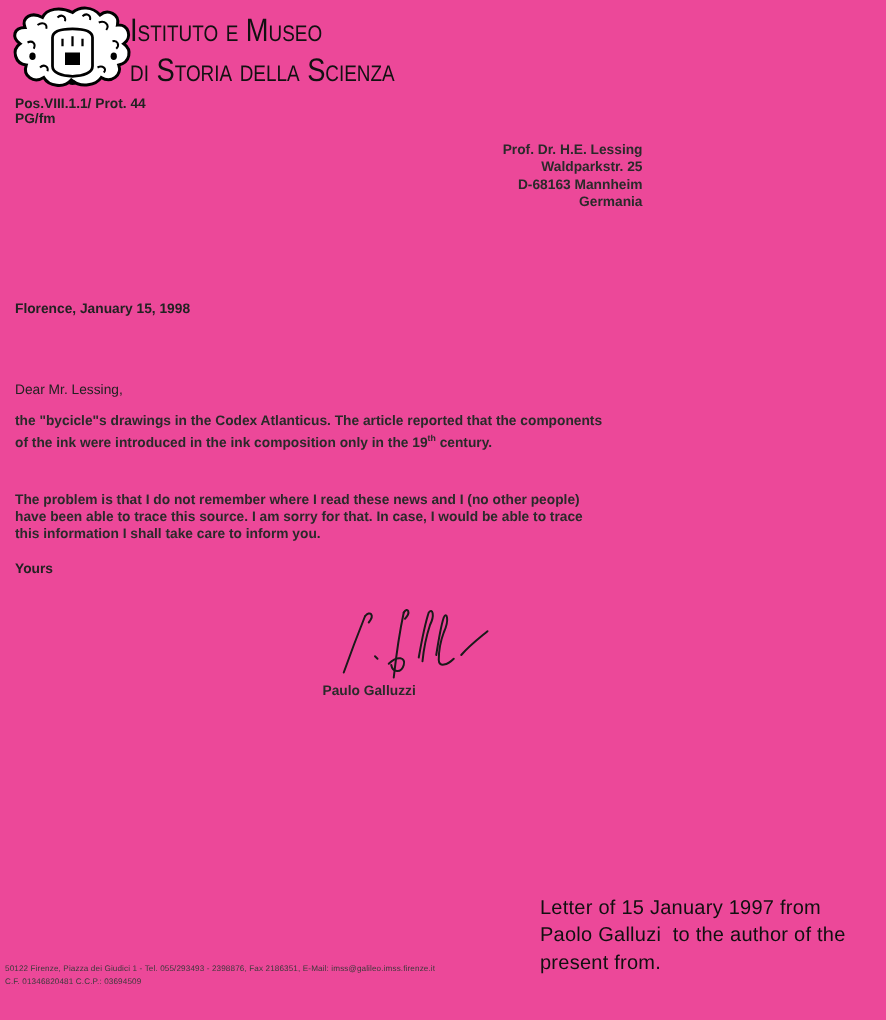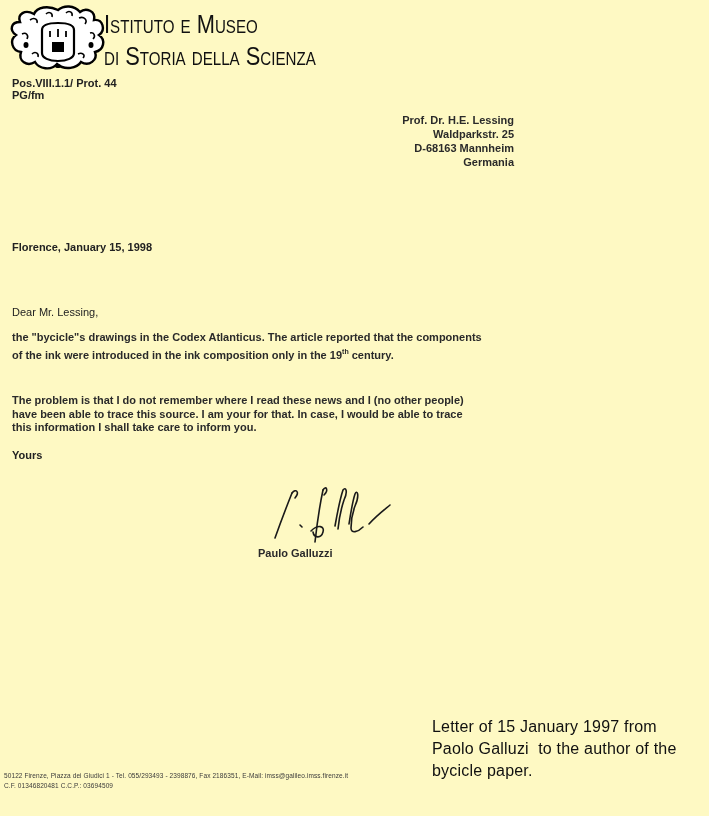--- a/index.html
+++ b/index.html
@@ -1,17 +1,17 @@
 <!DOCTYPE html>
 <html><head>
 <meta charset="utf-8">
 <style>
   html,body{margin:0;padding:0;background:#f3f3f3;}
   .page{
-    position:relative;width:709px;height:816px;background:#fef9c3;
+    position:relative;width:709px;height:816px;background:#ec4899;
     font-family:"Liberation Sans",sans-serif;color:#1a1a1a;overflow:hidden;
   }
   
   .logo{position:absolute;left:8px;top:4px;width:100px;height:68px;}
   .masthead{
     position:absolute;left:104px;top:8px;
     font-variant:small-caps;font-size:26px;line-height:32px;
     color:#111;letter-spacing:0px;transform:scaleX(0.84);transform-origin:left top;
     white-space:nowrap;
   }
@@ -81,21 +81,21 @@
 
   <div class="salutation">Dear Mr. Lessing,</div>
 
   <div class="para para1">
     <div>the "bycicle"s drawings in the Codex Atlanticus. The article reported that the components</div>
     <div><span>of the ink were introduced in the ink composition only in the 19</span><sup>th</sup><span> century.</span></div>
   </div>
 
   <div class="para para2">
     <div>The problem is that I do not remember where I read these news and I (no other people)</div>
-    <div>have been able to trace this source. I am your for that. In case, I would be able to trace</div>
+    <div>have been able to trace this source. I am sorry for that. In case, I would be able to trace</div>
     <div>this information I shall take care to inform you.</div>
   </div>
 
   <div class="closing">Yours</div>
 
   <svg class="signature" viewBox="0 0 132 60" aria-hidden="true">
     <g fill="none" stroke="#1a1a1a" stroke-width="1.6" stroke-linecap="round">
       <path d="M12,54 C17,40 23,24 29,9"></path>
       <path d="M29,9 C33,4 37,8 32,14"></path>
       <path d="M37,41 l2,2"></path>
@@ -111,16 +111,16 @@
   <div class="signatory">Paulo Galluzzi</div>
 
   <div class="footer">
     <div>50122 Firenze, Piazza dei Giudici 1 - Tel. 055/293493 - 2398876, Fax 2186351, E-Mail: imss@galileo.imss.firenze.it</div>
     <div>C.F. 01346820481   C.C.P.: 03694509</div>
   </div>
 
   <div class="caption">
     <div class="cline">Letter of 15 January 1997 from</div>
     <div class="cline">Paolo Galluzi  to the author of the</div>
-    <div class="cline">bycicle paper.</div>
+    <div class="cline">present from.</div>
   </div>
 
 </div>
 
 </body></html>

